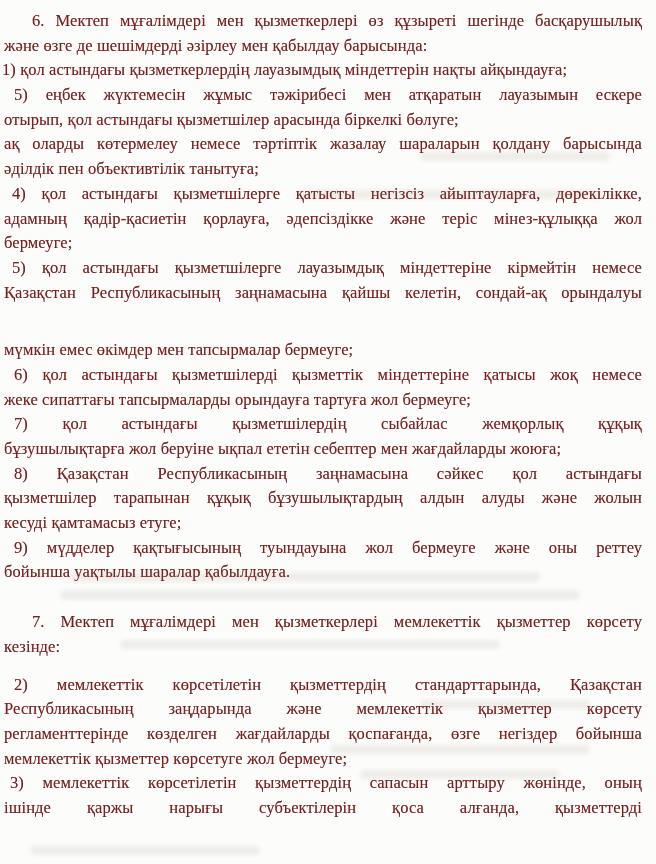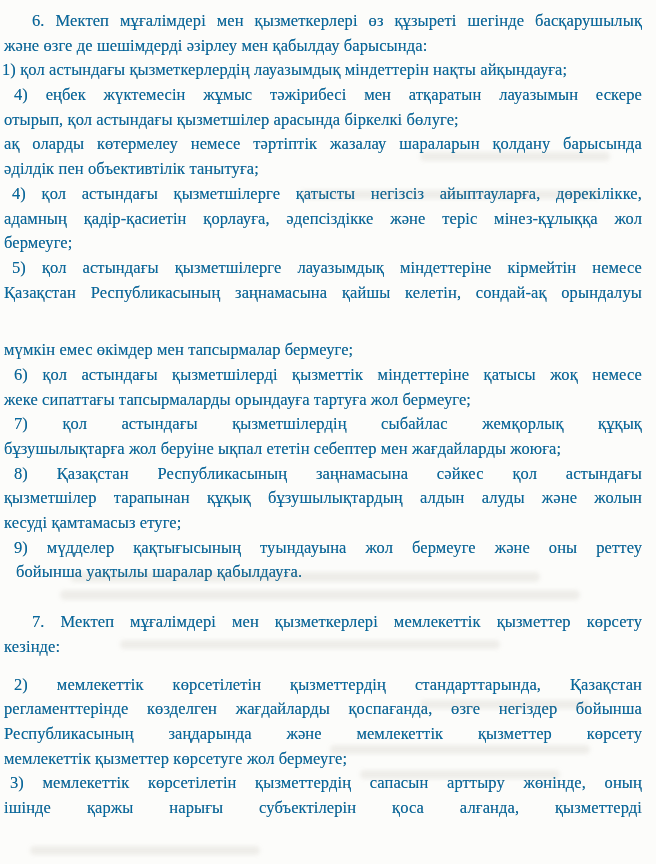--- a/index.html
+++ b/index.html
@@ -9,21 +9,21 @@
   }
   .page {
     position: relative;
     width: 656px;
     height: 864px;
     box-sizing: border-box;
     padding: 9px 14px 0 2px;
     overflow: hidden;
     background: #fcfcfa;
     font-family: "Liberation Serif", "DejaVu Serif", serif;
-    color: #0369a1;
+    color: #7f1d1d;
   }
   .block { position: relative; }
   .line {
     font-size: 16.5px;
     line-height: 24.7px;
     height: 24.7px;
     overflow: hidden;
     white-space: normal;
     text-align: justify;
     text-align-last: left;
@@ -48,21 +48,21 @@
 <div class="page">
   <div id="doc-text">
       <div class="block">
         <div class="line j" style="padding-left: 30px;">6. Мектеп мұғалімдері мен қызметкерлері өз құзыреті шегінде басқарушылық</div>
         <div class="line" style="padding-left: 2px;">және өзге де шешімдерді әзірлеу мен қабылдау барысында:</div>
       </div>
       <div class="block">
         <div class="line" style="padding-left: 0px;">1) қол астындағы қызметкерлердің лауазымдық міндеттерін нақты айқындауға;</div>
       </div>
       <div class="block">
-        <div class="line j" style="padding-left: 12px;">4)  еңбек жүктемесін жұмыс тәжірибесі мен атқаратын лауазымын ескере</div>
+        <div class="line j" style="padding-left: 12px;">5)  еңбек жүктемесін жұмыс тәжірибесі мен атқаратын лауазымын ескере</div>
         <div class="line" style="padding-left: 2px;">отырып, қол астындағы қызметшілер арасында біркелкі бөлуге;</div>
       </div>
       <div class="block">
         <div class="line j" style="padding-left: 2px;">ақ оларды көтермелеу немесе тәртіптік жазалау шараларын қолдану барысында</div>
         <div class="line" style="padding-left: 2px;">әділдік пен объективтілік танытуға;</div>
       </div>
       <div class="block">
         <div class="line j" style="padding-left: 10px;">4) қол астындағы қызметшілерге қатысты негізсіз айыптауларға, дөрекілікке,</div>
         <div class="line j" style="padding-left: 2px;">адамның қадір-қасиетін қорлауға, әдепсіздікке және теріс мінез-құлыққа жол</div>
         <div class="line" style="padding-left: 2px;">бермеуге;</div>
@@ -80,32 +80,32 @@
         <div class="line j" style="padding-left: 12px;">7)  қол  астындағы  қызметшілердің  сыбайлас  жемқорлық  құқық</div>
         <div class="line" style="padding-left: 2px;">бұзушылықтарға жол беруіне ықпал ететін себептер мен жағдайларды жоюға;</div>
       </div>
       <div class="block">
         <div class="line j" style="padding-left: 12px;">8)  Қазақстан  Республикасының  заңнамасына  сәйкес  қол  астындағы</div>
         <div class="line j" style="padding-left: 2px;">қызметшілер тарапынан құқық бұзушылықтардың алдын алуды және жолын</div>
         <div class="line" style="padding-left: 2px;">кесуді қамтамасыз етуге;</div>
       </div>
       <div class="block">
         <div class="line j" style="padding-left: 12px;">9) мүдделер қақтығысының туындауына жол бермеуге және оны реттеу</div>
-        <div class="line" style="padding-left: 2px; margin-left: 12px;">бойынша уақтылы шаралар қабылдауға.</div>
+        <div class="line" style="padding-left: 2px;">бойынша уақтылы шаралар қабылдауға.</div>
       </div>
       <div class="block" style="margin-top: 25px;">
         <div class="line j" style="padding-left: 30px;">7. Мектеп мұғалімдері мен қызметкерлері  мемлекеттік қызметтер көрсету</div>
         <div class="line" style="padding-left: 2px;">кезінде:</div>
       </div>
       <div class="block">
       </div>
       <div class="block" style="margin-top: 13px;">
         <div class="line j" style="padding-left: 12px;">2)  мемлекеттік  көрсетілетін  қызметтердің  стандарттарында,  Қазақстан</div>
+        <div class="line j" style="padding-left: 2px;">Республикасының  заңдарында  және  мемлекеттік  қызметтер  көрсету</div>
         <div class="line j" style="padding-left: 2px;">регламенттерінде көзделген жағдайларды қоспағанда, өзге негіздер бойынша</div>
-        <div class="line j" style="padding-left: 2px;">Республикасының  заңдарында  және  мемлекеттік  қызметтер  көрсету</div>
         <div class="line" style="padding-left: 2px;">мемлекеттік қызметтер көрсетуге жол бермеуге;</div>
       </div>
       <div class="block">
         <div class="line j" style="padding-left: 8px;">3) мемлекеттік көрсетілетін қызметтердің сапасын арттыру жөнінде, оның</div>
         <div class="line j" style="padding-left: 2px;">ішінде  қаржы  нарығы  субъектілерін  қоса  алғанда,  қызметтерді</div>
       </div>
     </div>
   <div id="artifact-layer">
       <div class="smudge" style="left: 420px; top: 152px; width: 190px; height: 9px;"></div>
       <div class="smudge" style="left: 300px; top: 190px; width: 300px; height: 9px;"></div>

